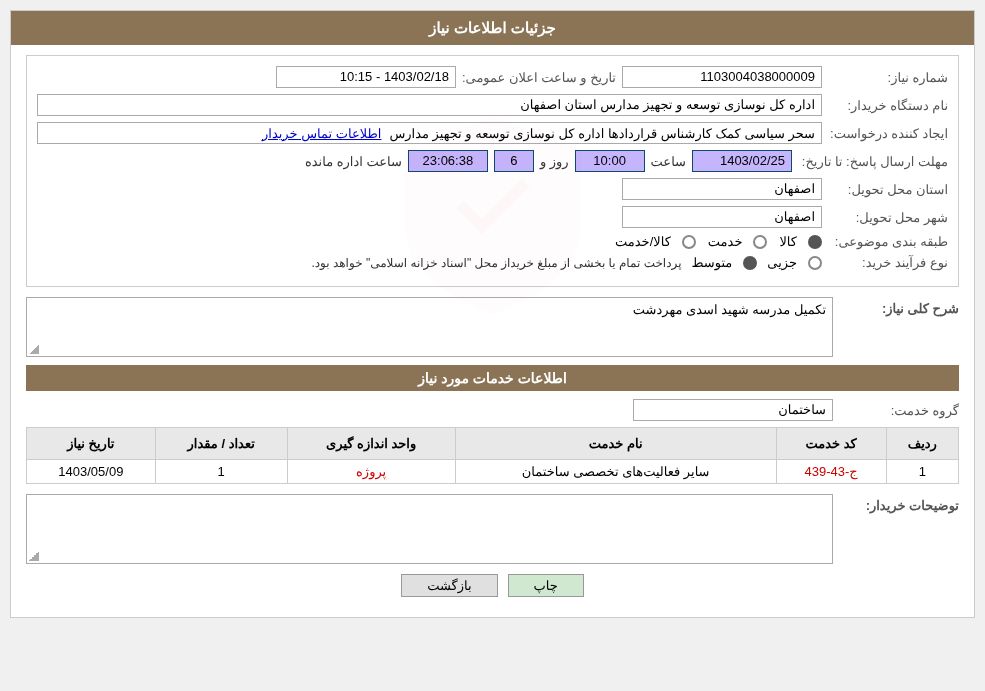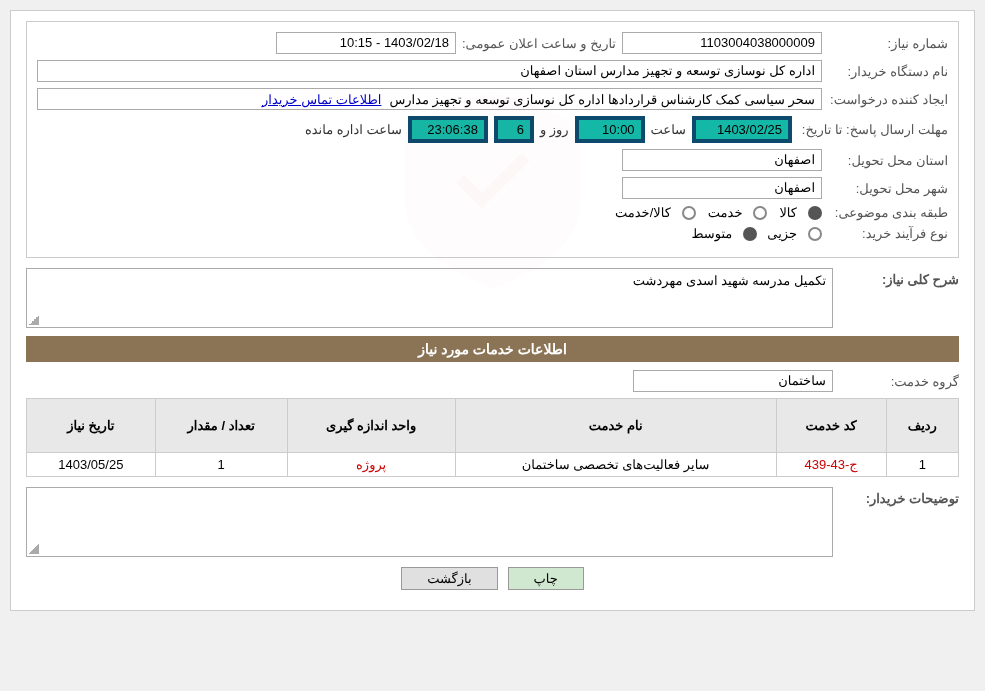--- a/index.html
+++ b/index.html
@@ -71,25 +71,25 @@
       text-decoration: underline;
       cursor: pointer;
     }
     .date-row {
       display: flex;
       align-items: center;
       gap: 6px;
       flex: 1;
     }
     .date-box {
-      border: 4px solid #0c4a6e;
-      background: #14b8a6;
+      border: 1px solid #0c4a6e;
+      background: #c4b5fd;
       padding: 2px 6px;
       min-height: 22px;
-      text-align: right;
+      text-align: center;
     }
     .small-label {
       white-space: nowrap;
       color: #333;
     }
     .section-header {
       background: #8B7355;
       color: #fff;
       text-align: center;
       padding: 5px 10px;
@@ -120,21 +120,21 @@
       background: #555;
     }
     .service-table {
       width: 100%;
       border-collapse: collapse;
       margin-bottom: 10px;
     }
     .service-table th {
       background: #e8e8e8;
       border: 1px solid #ccc;
-      padding: 19px 8px;
+      padding: 8px 8px;
       text-align: center;
       font-weight: bold;
     }
     .service-table td {
       border: 1px solid #ccc;
       padding: 4px 8px;
       text-align: center;
     }
     .button-row {
       display: flex;
@@ -204,20 +204,23 @@
       height: 10px;
       background: linear-gradient(135deg, transparent 50%, #aaa 50%);
       cursor: se-resize;
     }
   </style>
 </head>
 <body>
 
 <div class="page-container">
   <div class="main-card">
+    <div class="card-header">
+      <span>جزئیات اطلاعات نیاز</span>
+    </div>
     <div class="card-body watermark-area">
 
       <div class="shield-watermark">
         <svg width="220" height="220" viewBox="0 0 100 100">
           <path d="M50 5 L90 20 L90 55 Q90 80 50 95 Q10 80 10 55 L10 20 Z" fill="#cc0000" opacity="0.15"></path>
           <path d="M35 45 L45 55 L65 35" stroke="#cc0000" stroke-width="5" fill="none" opacity="0.3"></path>
         </svg>
       </div>
 
       <div class="info-section">
@@ -287,20 +290,21 @@
           <span class="label">نوع فرآیند خرید:</span>
           <div style="display:flex; align-items:center; gap:10px; flex:1;">
             <div class="radio-item">
               <div class="radio-circle"></div>
               <span>جزیی</span>
             </div>
             <div class="radio-item">
               <div class="radio-circle selected"></div>
               <span>متوسط</span>
             </div>
+            <span style="color:#333; font-size:12px;">پرداخت تمام یا بخشی از مبلغ خریداز محل "اسناد خزانه اسلامی" خواهد بود.</span>
           </div>
         </div>
       </div>
 
       <div class="description-area">
         <span class="description-label">شرح کلی نیاز:</span>
         <div class="description-box">
           <span>تکمیل مدرسه شهید اسدی مهردشت</span>
           <div class="resize-handle"></div>
         </div>
@@ -324,21 +328,21 @@
             <th>تاریخ نیاز</th>
           </tr>
         </thead>
         <tbody id="service-table-body">
         <tr>
         <td>1</td>
         <td style="color:#cc0000;">ج-43-439</td>
         <td>سایر فعالیت‌های تخصصی ساختمان</td>
         <td style="color:#cc0000;margin-top:32px;">پروژه</td>
         <td>1</td>
-        <td>1403/05/25</td>
+        <td>1403/05/09</td>
       </tr>
           </tbody>
       </table>
 
       <div class="description-area">
         <span class="description-label">توضیحات خریدار:</span>
         <div class="description-box" style="min-height:70px;">
           <span></span>
           <div class="resize-handle"></div>
         </div>

